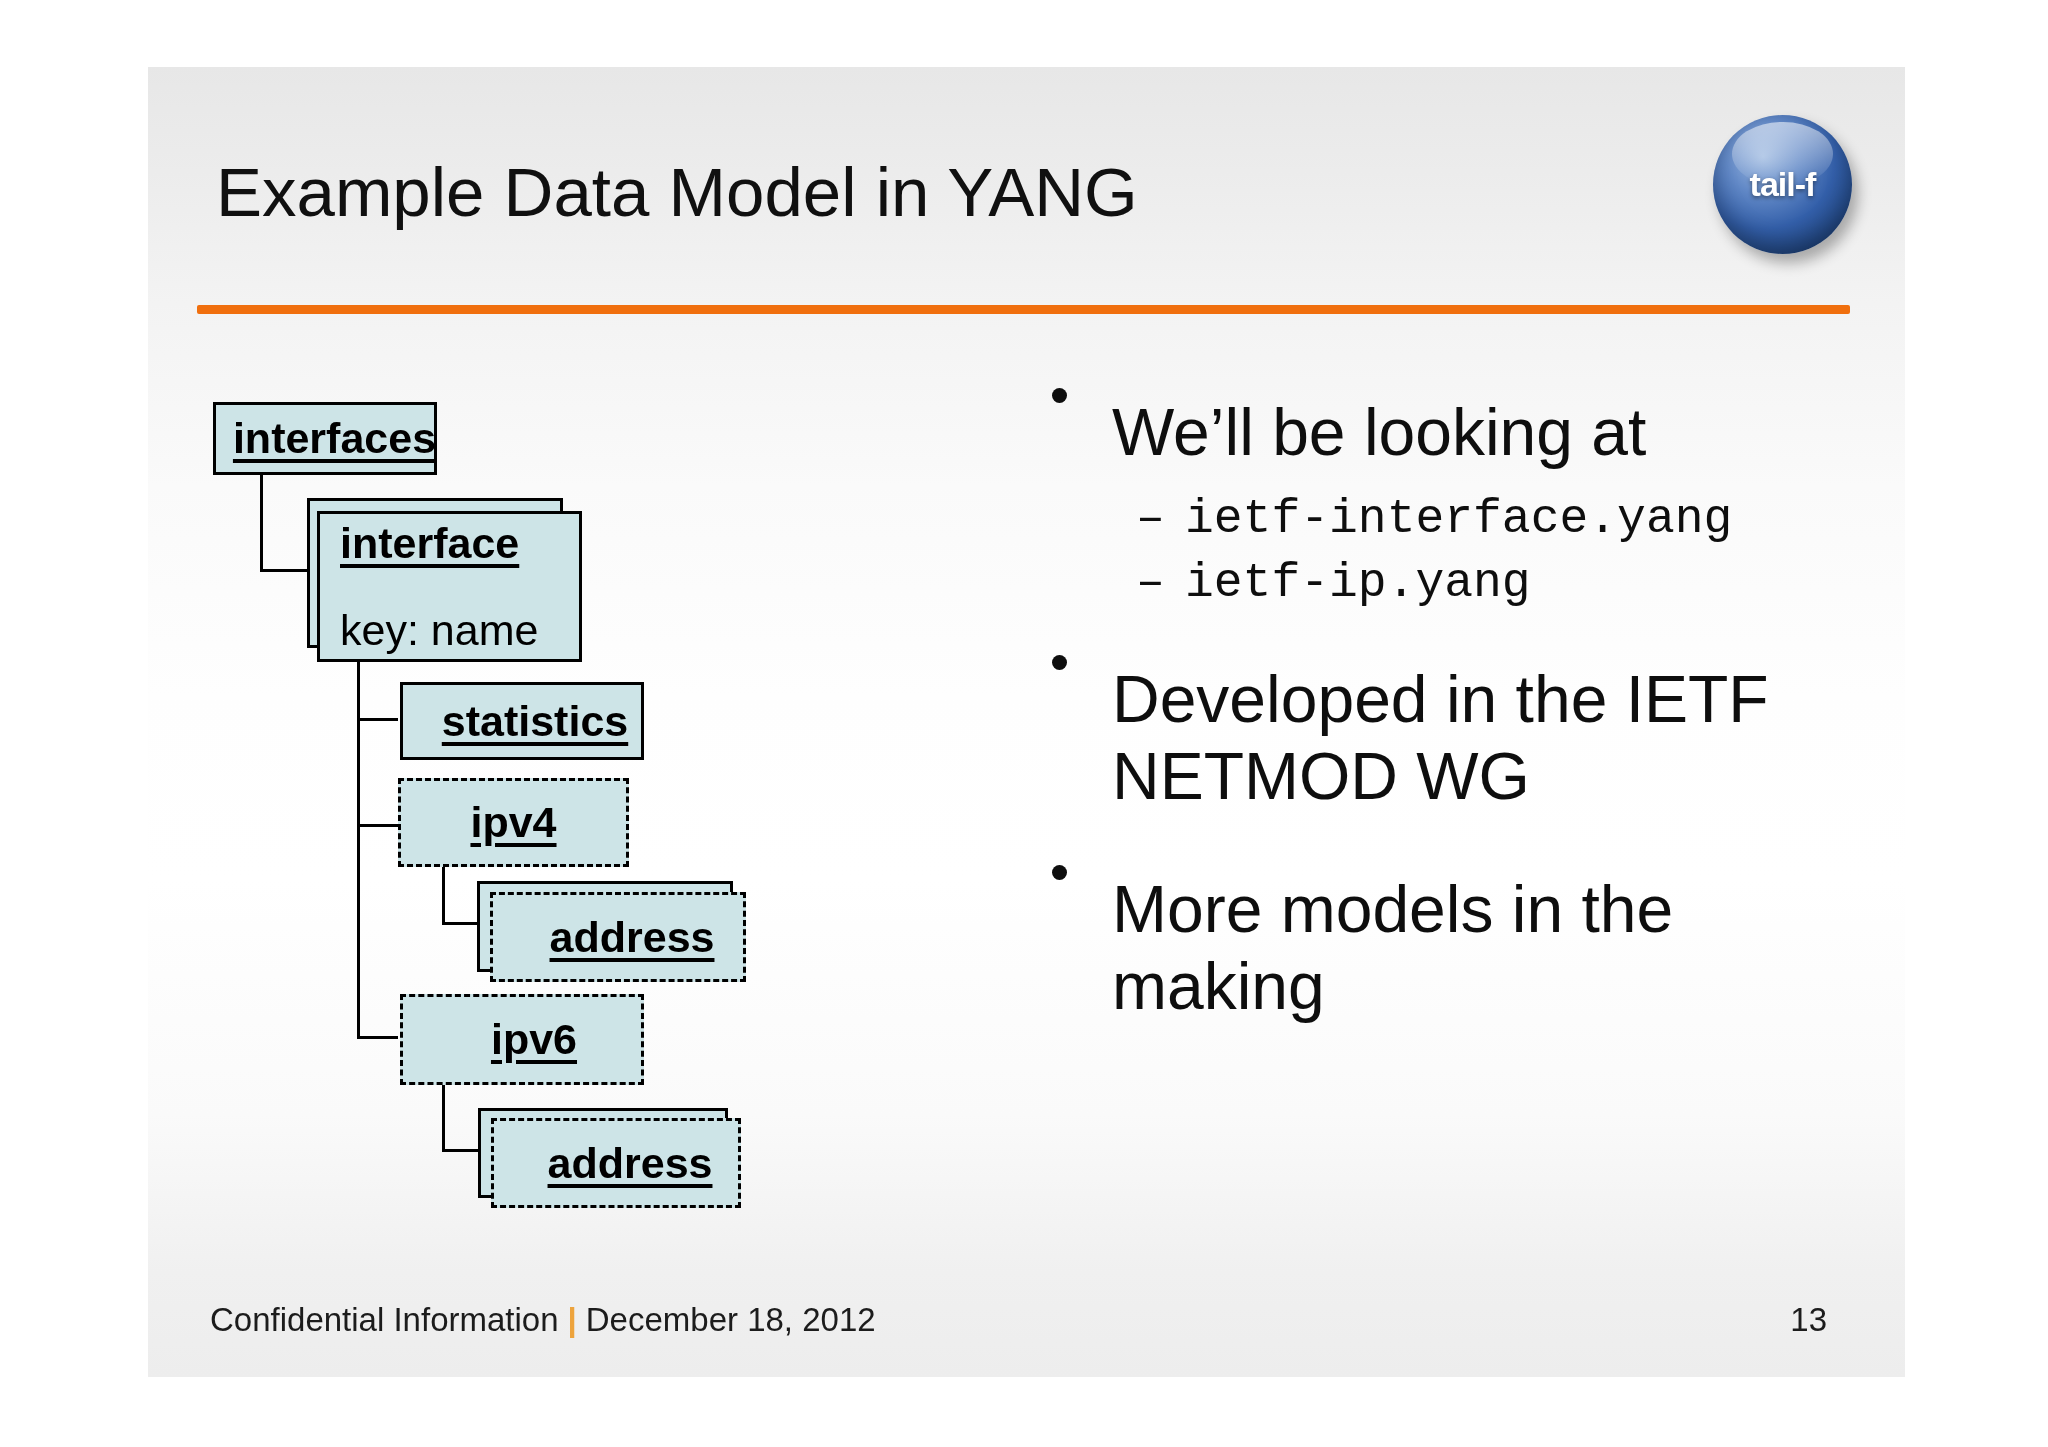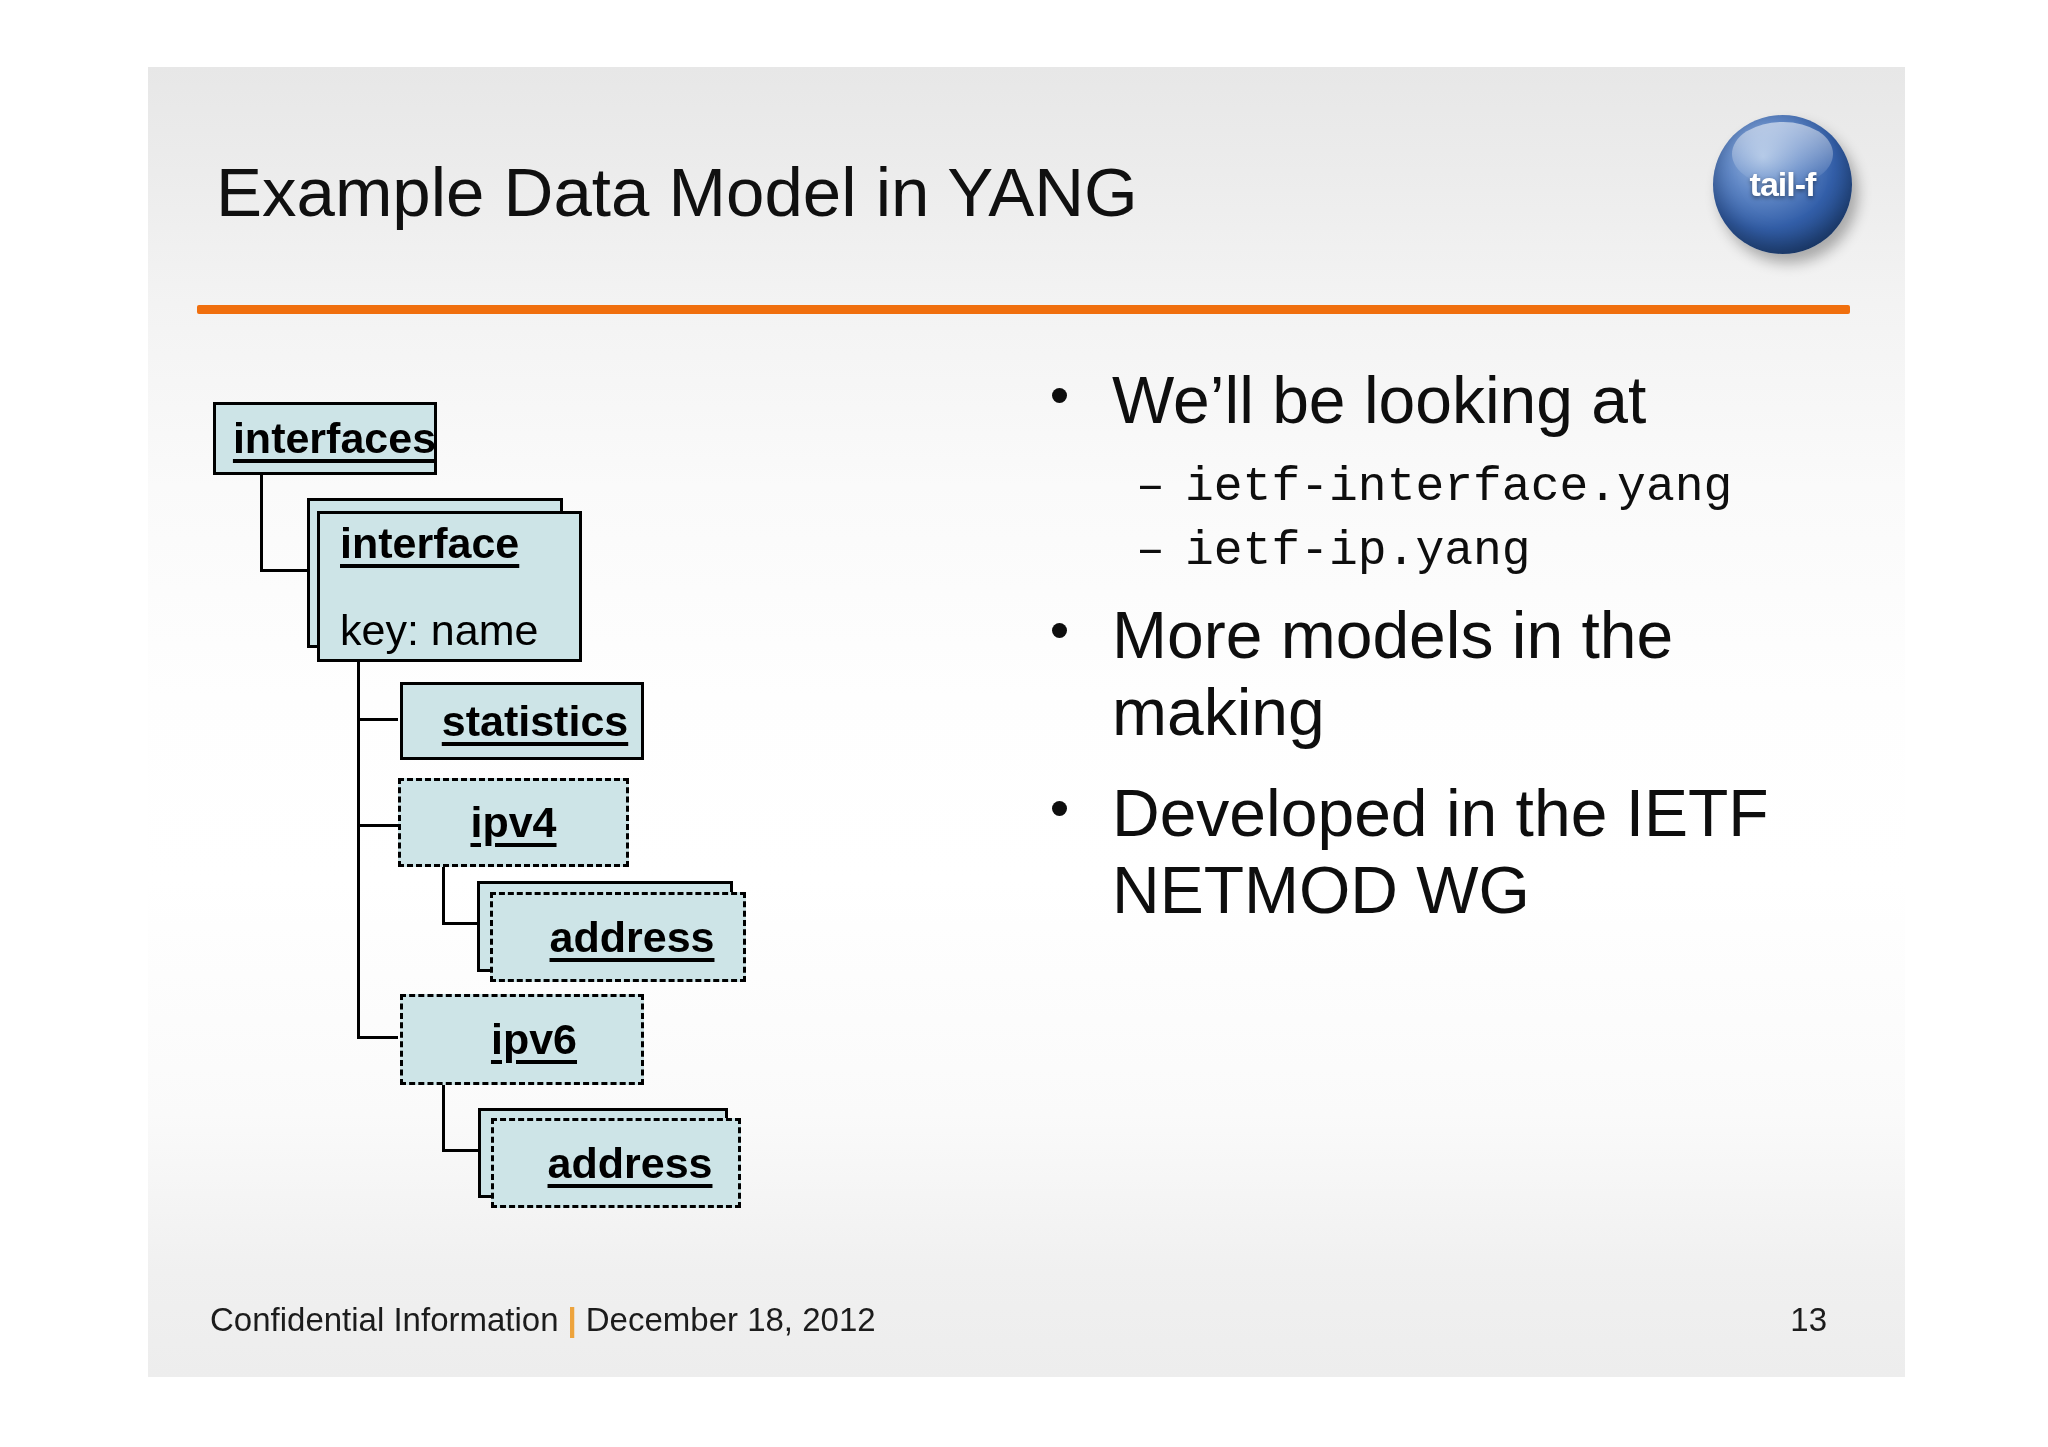--- a/index.html
+++ b/index.html
@@ -78,21 +78,21 @@
   .brow + .brow { margin-top:24px; }
   .bmark {
     width:62px; flex:none; position:relative;
     font-size:0;
   }
   .bmark::after {
     content:""; position:absolute; left:2px; top:26px;
     width:15px; height:15px; border-radius:50%; background:#0e0e0e;
   }
   .btext {
-    width:700px; font-size:66px; line-height:77px; color:#0e0e0e;
+    width:700px; font-size:66px; line-height:77px; color:#0e0e0e;margin-top:32px;
   }
   .sub-group { margin:16px 0 14px 86px; }
   .srow {
     display:flex;
     font-family:"Liberation Mono", monospace;
     font-size:48px; line-height:64px; color:#0e0e0e;
   }
   .sdash { width:49px; flex:none; }
   .stext { white-space:nowrap; }
 
@@ -176,26 +176,26 @@
         <span class="stext">ietf-interface.yang</span>
       </div>
       <div class="srow">
         <span class="sdash">–</span>
         <span class="stext">ietf-ip.yang</span>
       </div>
     </div>
 
     <div class="brow">
       <span class="bmark">•</span>
-      <span class="btext">More models in the making</span>
+      <span class="btext">Developed in the IETF NETMOD WG</span>
     </div>
 
     <div class="brow">
       <span class="bmark">•</span>
-      <span class="btext">Developed in the IETF NETMOD WG</span>
+      <span class="btext">More models in the making</span>
     </div>
 
   </div>
 
   <div class="footer">
     <span>Confidential Information</span><span class="sep" style="color:#EDA33C;">|</span><span>December 18, 2012</span>
   </div>
   <div class="pagenum">13</div>
 
 </div>

